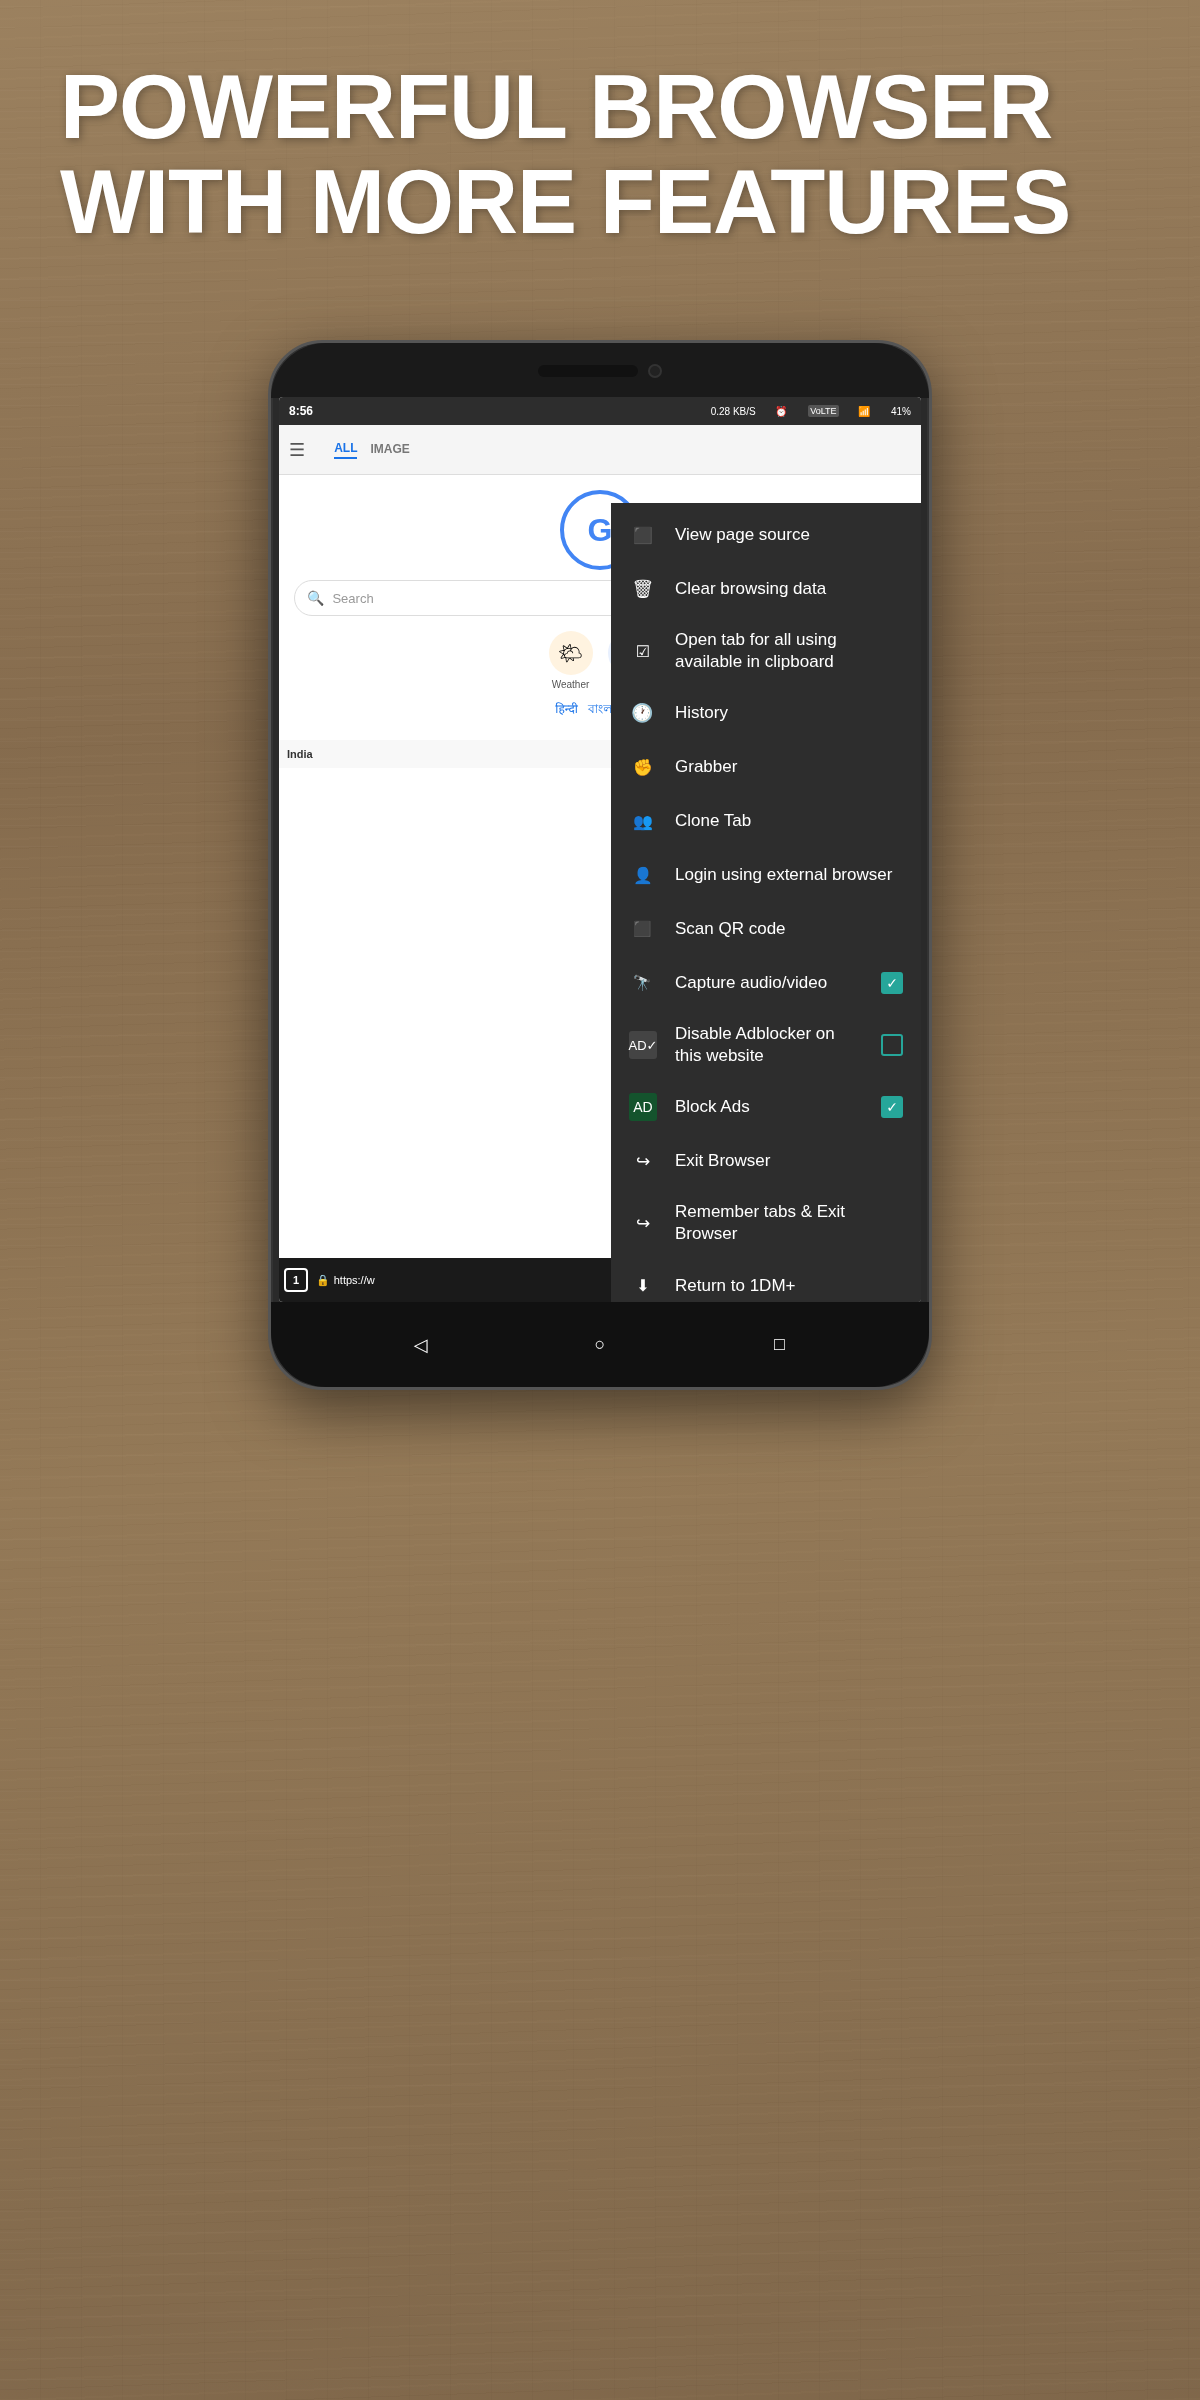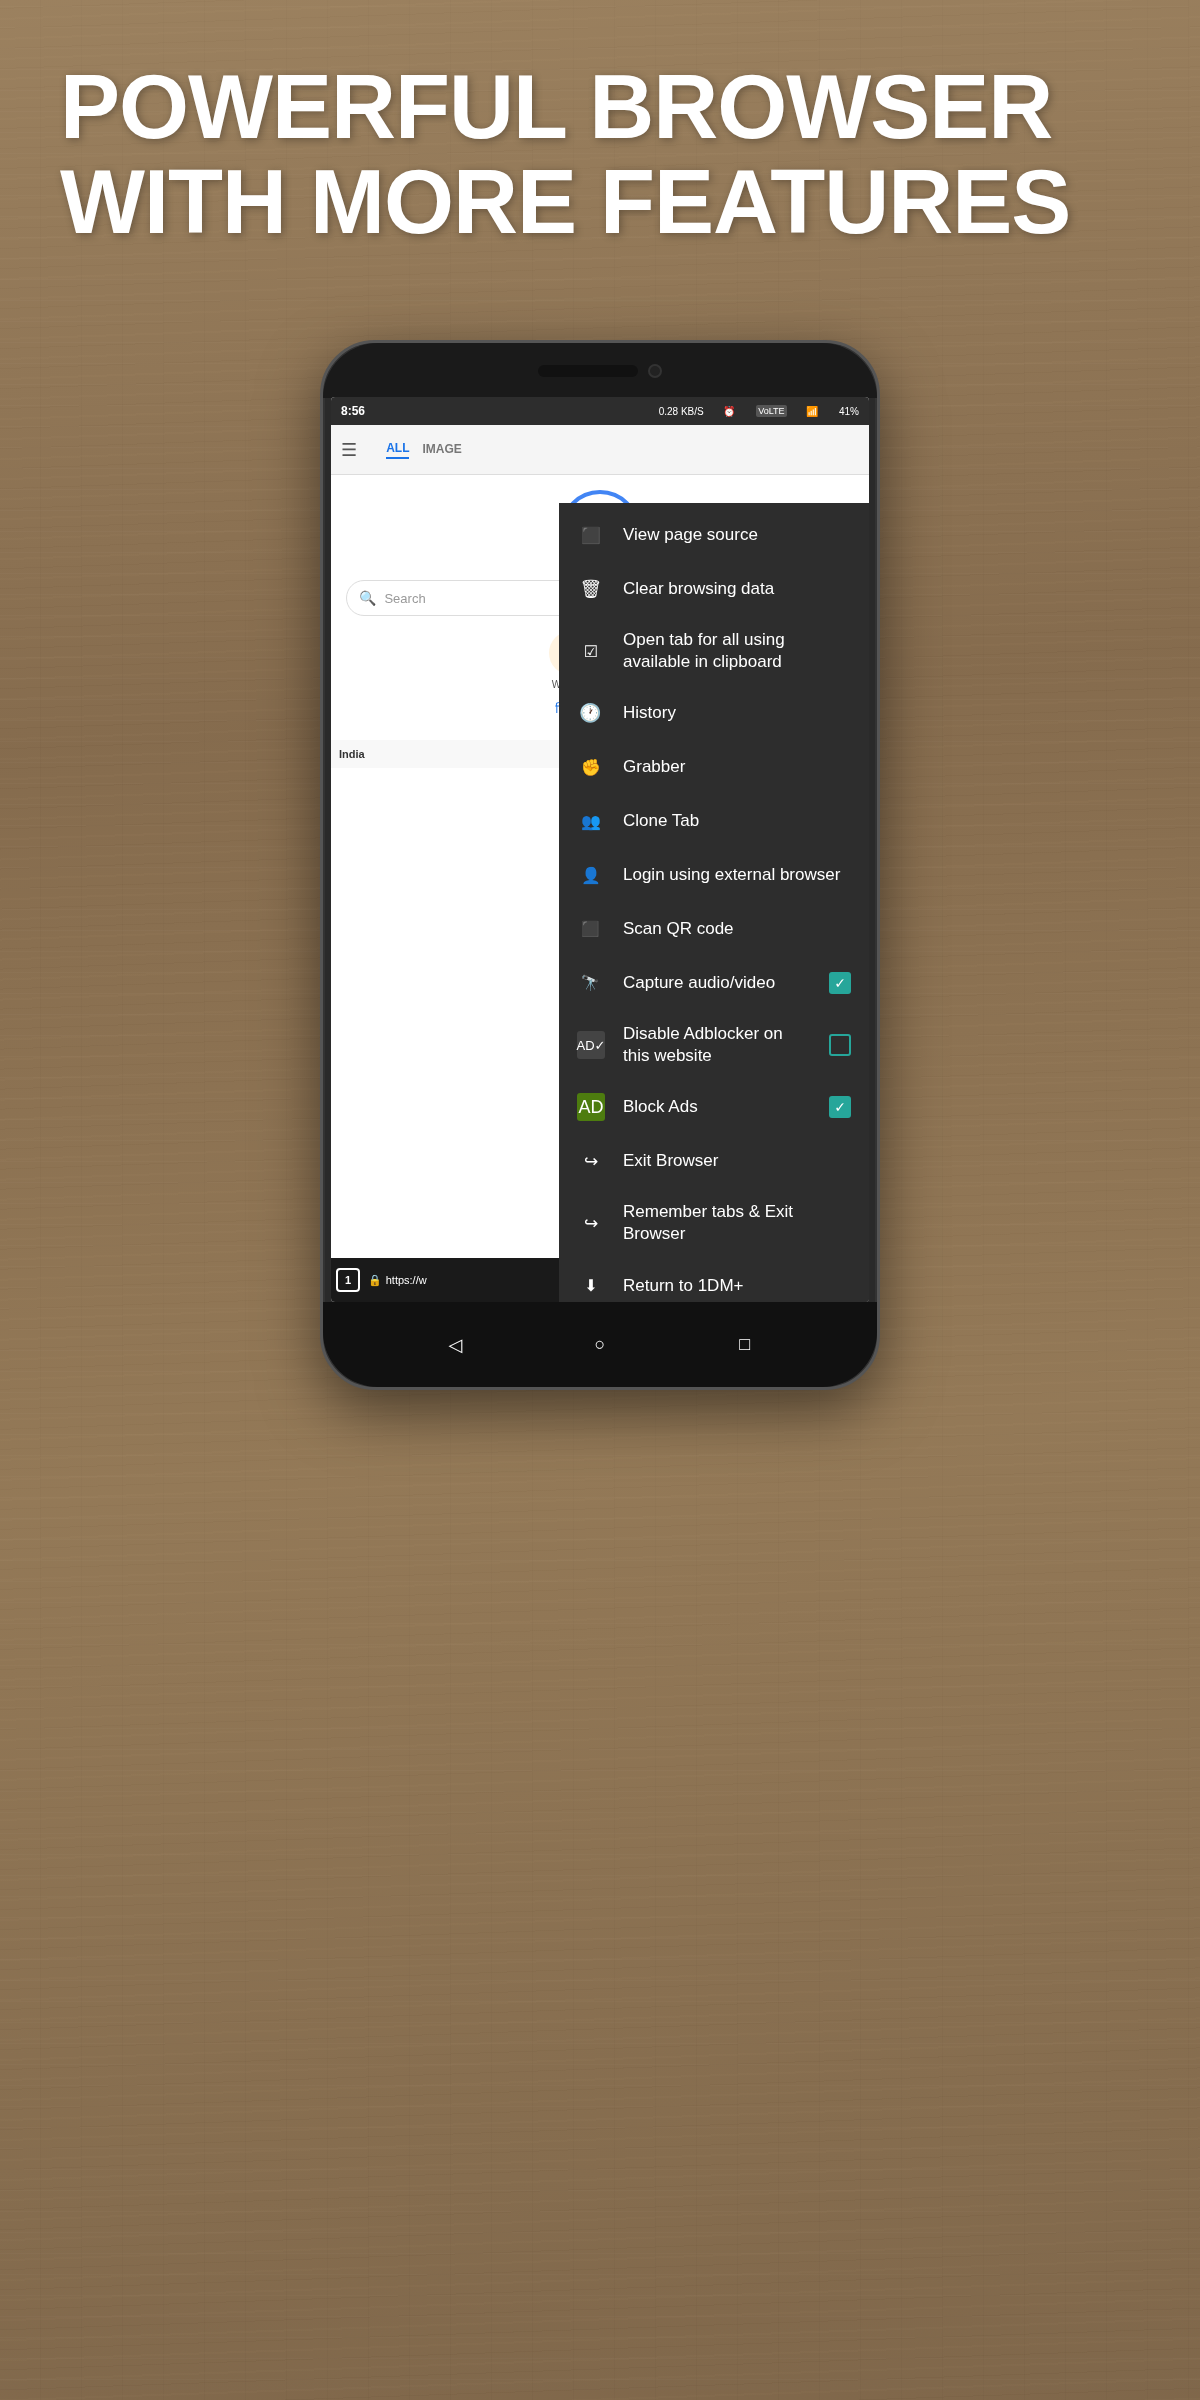--- a/index.html
+++ b/index.html
@@ -68,21 +68,21 @@
       text-shadow: 2px 2px 8px rgba(0,0,0,0.3);
       letter-spacing: -1px;
     }
 
     
     .phone-frame {
       position: absolute;
       top: 340px;
       left: 50%;
       transform: translateX(-50%);
-      width: 560px;
+      width: 664px;
       height: 1050px;
       background: #2a2a2a;
       border-radius: 55px;
       border: 3px solid #555;
       box-shadow: 0 20px 60px rgba(0,0,0,0.5), inset 0 0 0 2px #333;
       z-index: 20;
     }
 
     .phone-notch-area {
       position: absolute;
@@ -550,21 +550,21 @@
             <div class="menu-checkbox checked">✓</div>
           </div>
 
           <div class="menu-item">
             <div class="menu-icon" style="font-size:13px;background:#444;border-radius:3px;">AD✓</div>
             <span class="menu-label">Disable Adblocker on this website</span>
             <div class="menu-checkbox unchecked"></div>
           </div>
 
           <div class="menu-item">
-            <div class="menu-icon" style="font-size:18px;background:#4d7c0f;border-radius:3px;">AD</div>
+            <div class="menu-icon" style="font-size:14px;background:#14532d;border-radius:3px;">AD</div>
             <span class="menu-label">Block Ads</span>
             <div class="menu-checkbox checked">✓</div>
           </div>
 
           <div class="menu-item">
             <div class="menu-icon" style="font-size:17px;">↪</div>
             <span class="menu-label">Exit Browser</span>
           </div>
 
           <div class="menu-item">

